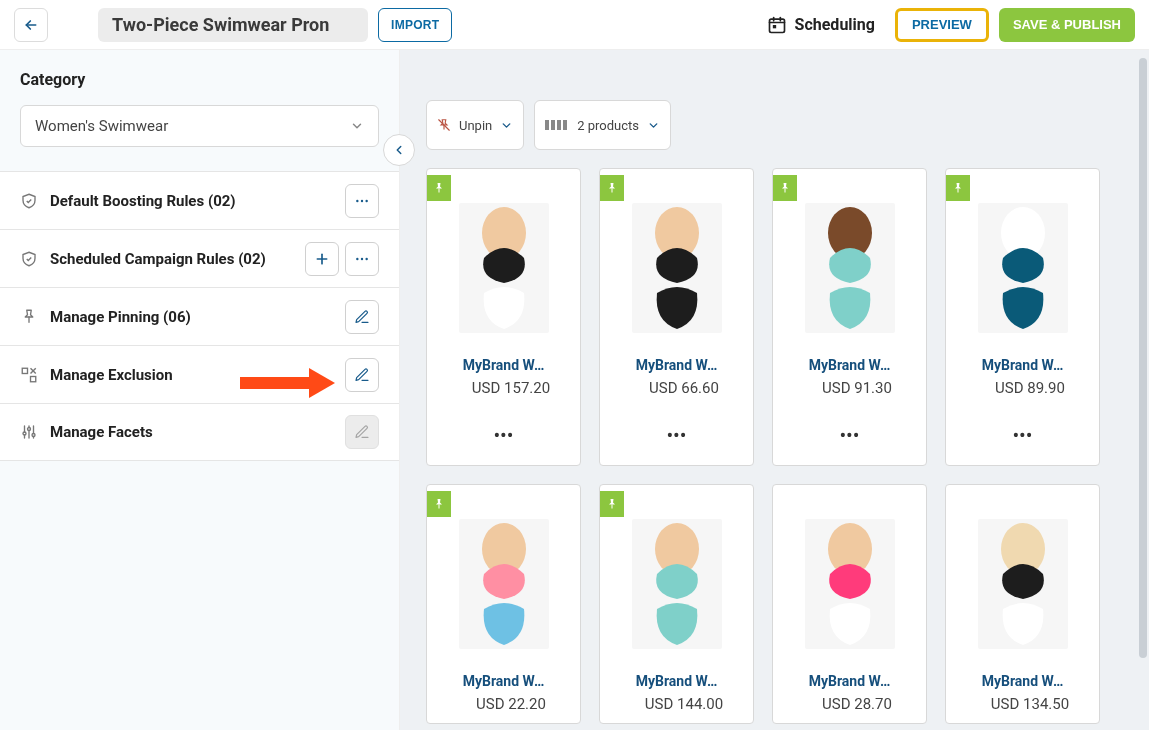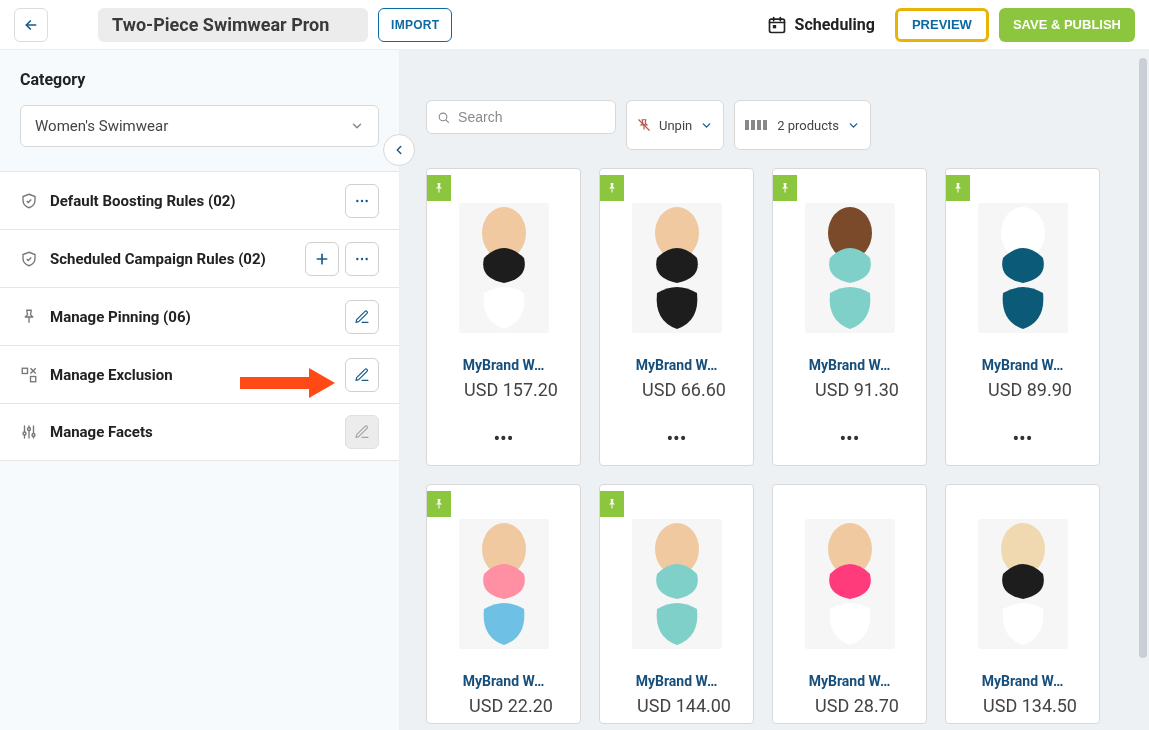--- a/index.html
+++ b/index.html
@@ -55,21 +55,21 @@
     .grid-ico { display: inline-flex; }
     .grid-ico span { width: 4px; height: 10px; background: #888; margin-right: 2px; display: inline-block; }
     .pill-label { font-size: 13px; color: #444; }
 
     .product-grid { display: grid; grid-template-columns: repeat(4, 155px); gap: 18px; }
     .card { position: relative; border: 1px solid #d8d8d8; border-radius: 4px; background: #fff; width: 155px; height: 298px; display: flex; flex-direction: column; align-items: center; padding: 0 8px; }
     .card-row2 { height: 240px; }
     .pin-badge { position: absolute; left: 0; top: 6px; width: 24px; height: 26px; background: #8cc63f; display: flex; align-items: center; justify-content: center; color: #fff; }
     .card-img { width: 90px; height: 130px; margin-top: 34px; border-radius: 2px; }
     .card-name { margin-top: 24px; font-size: 14px; font-weight: 700; color: #164f7c; text-align: center; white-space: nowrap; }
-    .card-price { margin-top: 6px; font-size: 18px; color: #444; margin-left: 15px; }
+    .card-price { margin-top: 6px; font-size: 15px; color: #444; margin-left: 15px; }
     .card-more { margin-top: 36px; color: #333; font-size: 20px; line-height: 4px; }
 
     svg { display: block; }
   </style>
 </head>
 <body>
 
 <div class="topbar">
   <button class="back-btn">
     <svg width="16" height="16" viewBox="0 0 24 24" fill="none" stroke="currentColor" stroke-width="2.5" stroke-linecap="round" stroke-linejoin="round">
@@ -234,27 +234,20 @@
             </svg>
         </button>
       </div>
     </div>
   </div>
 
   <div class="main">
     <div class="scrollbar-stub"></div>
     <div class="main-inner">
       <div class="filters">
-        <div class="search-box">
-          <svg width="15" height="15" viewBox="0 0 24 24" fill="none" stroke="currentColor" stroke-width="2" stroke-linecap="round">
-              <circle cx="11" cy="11" r="7"></circle>
-              <path d="M21 21l-4.3-4.3"></path>
-            </svg>
-          <input type="text" placeholder="Search" style="">
-        </div>
         <div class="pill">
           <span class="unpin-ico">
             <svg width="14" height="14" viewBox="0 0 24 24" fill="none" stroke="currentColor" stroke-width="2" stroke-linecap="round">
                 <path d="M9 3h6l-1 6 3 3H7l3-3L9 3z"></path>
                 <path d="M12 12v7"></path>
                 <path d="M3 3l18 18"></path>
               </svg>
           </span>
           <span class="pill-label">Unpin</span>
           <span class="chev">

